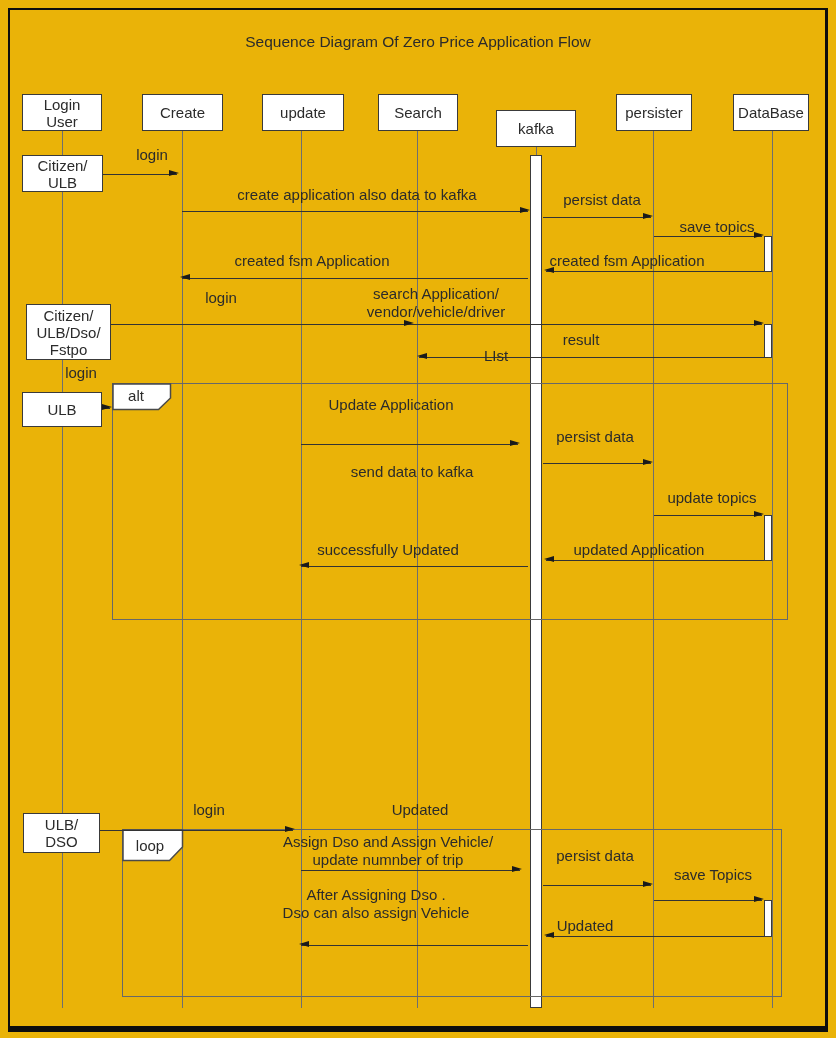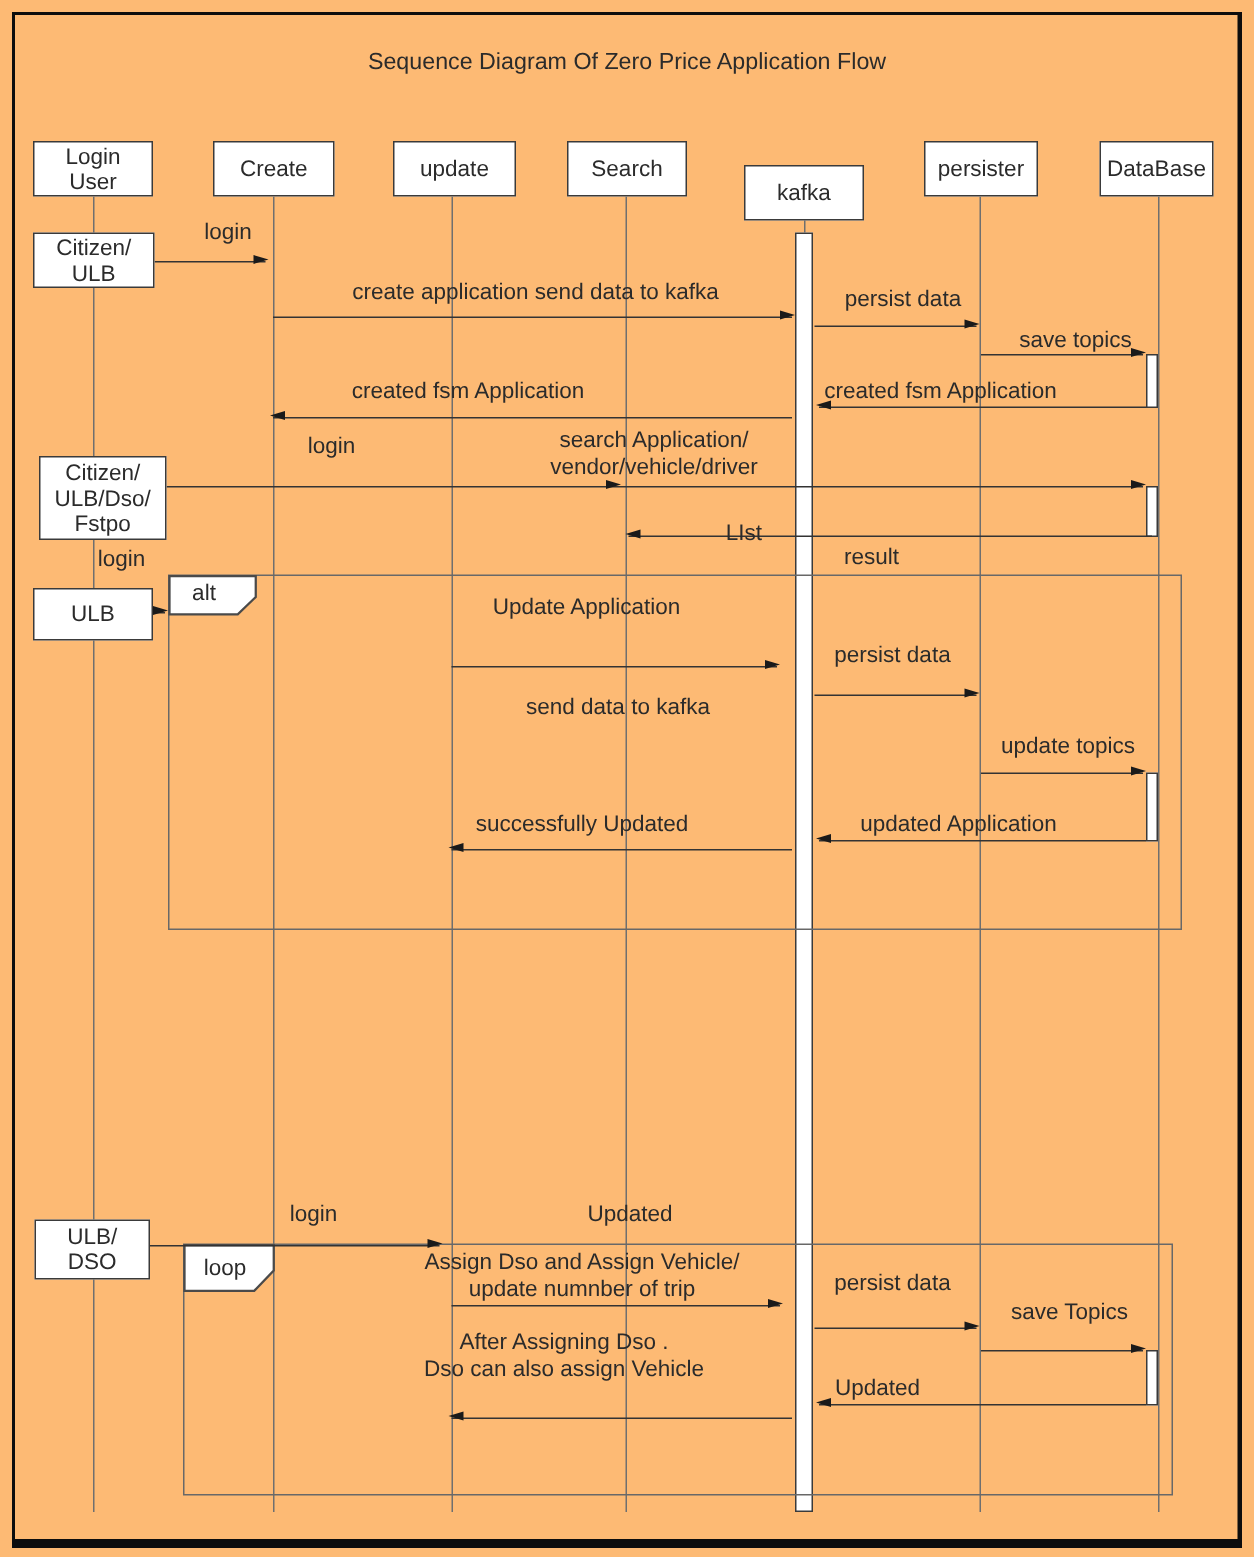--- a/index.html
+++ b/index.html
@@ -1,16 +1,16 @@
 <!DOCTYPE html>
 <html><head>
 <meta charset="utf-8">
 <style>
   html,body{margin:0;padding:0;background:#e8e8e8;}
-  #stage{position:relative;width:836px;height:1038px;background:#fdba74;
+  #stage{position:relative;width:836px;height:1038px;background:#eab308;
          font-family:"Liberation Sans","DejaVu Sans",sans-serif;color:#2b2b2b;
          overflow:hidden;margin:0 auto;}
   #border-frame{position:absolute;left:8px;top:8px;width:820px;height:1024px;
         box-sizing:border-box;border:2px solid #0d0d0d;border-right-width:3px;
         border-bottom-width:6px;}
   .title{position:absolute;transform:translateX(-50%);font-size:15.5px;white-space:nowrap;}
   
   .ll{position:absolute;width:0;border-left:1.3px solid #6f6f6f;top:131px;height:877px;}
   
   .pbox,.abox{position:absolute;box-sizing:border-box;border:1.6px solid #3a3a3a;background:#fff;
@@ -69,21 +69,21 @@
 
   <div class="dbact" style="top:236px;height:36px;"></div>
   <div class="dbact" style="top:324px;height:34px;"></div>
   <div class="dbact" style="top:515px;height:46px;"></div>
   <div class="dbact" style="top:900px;height:37px;"></div>
 
   <div class="ln ar" style="left:103px;top:174px;width:74px;"></div>
   <div class="lbl" style="left:152px;top:146px;">login</div>
 
   <div class="ln ar" style="left:182px;top:211px;width:346px;"></div>
-  <div class="lbl" style="left:357px;top:186px;">create application send data to kafka</div>
+  <div class="lbl" style="left:357px;top:186px;">create application also data to kafka</div>
 
   <div class="ln ar" style="left:543px;top:217px;width:108px;"></div>
   <div class="lbl" style="left:602px;top:191px;">persist data</div>
 
   <div class="ln ar" style="left:654px;top:236px;width:108px;"></div>
   <div class="lbl" style="left:717px;top:218px;">save topics</div>
 
   <div class="ln al" style="left:546px;top:271px;width:218px;"></div>
   <div class="lbl" style="left:627px;top:252px;">created fsm Application</div>
 
@@ -91,21 +91,21 @@
   <div class="lbl" style="left:312px;top:252px;">created fsm Application</div>
 
   <div class="ln ar" style="left:111px;top:324px;width:651px;"></div>
   <div class="tri" style="left:404px;top:320px;"></div>
   <div class="lbl" style="left:221px;top:289px;">login</div>
   <div class="lbl" style="left:436px;top:285px;">search Application/
 vendor/vehicle/driver</div>
 
   <div class="ln al" style="left:419px;top:357px;width:349px;"></div>
   <div class="lbl" style="left:496px;top:347px;">LIst</div>
-  <div class="lbl" style="left:581px;top:331px;margin-top:32px;">result</div>
+  <div class="lbl" style="left:581px;top:331px;">result</div>
 
   <div class="lbl" style="left:81px;top:364px;">login</div>
   <div class="ln ar" style="left:102px;top:408px;width:8px;"></div>
 
   <div class="lbl" style="left:391px;top:396px;">Update Application</div>
   <div class="ln ar" style="left:301px;top:444px;width:217px;"></div>
   <div class="lbl" style="left:412px;top:463px;">send data to kafka</div>
 
   <div class="ln ar" style="left:543px;top:463px;width:108px;"></div>
   <div class="lbl" style="left:595px;top:428px;">persist data</div>

